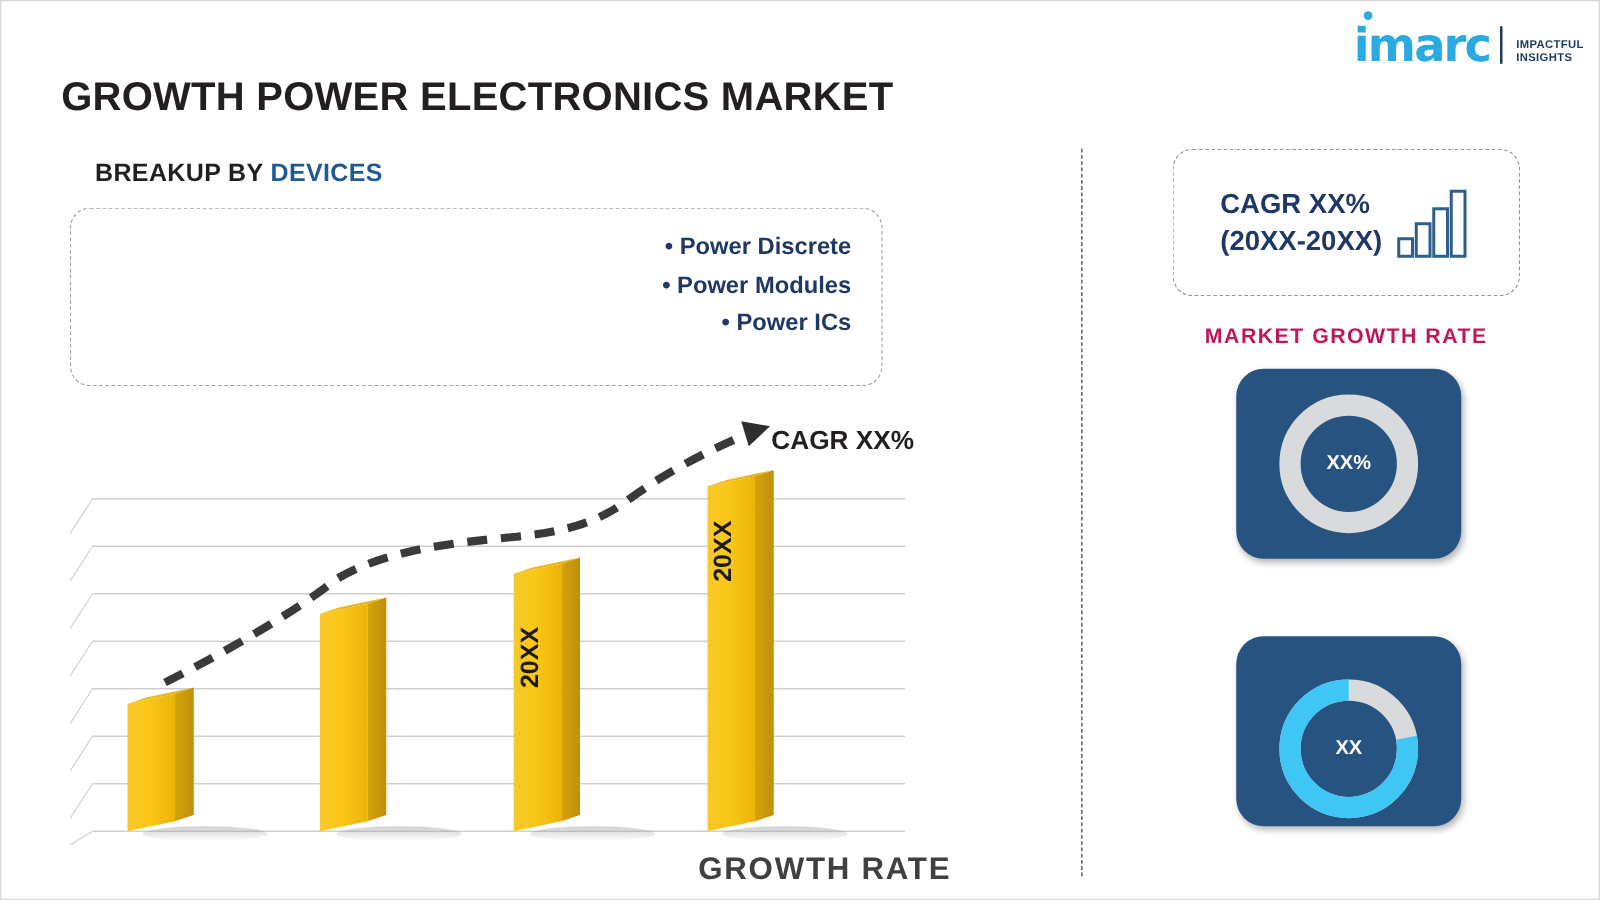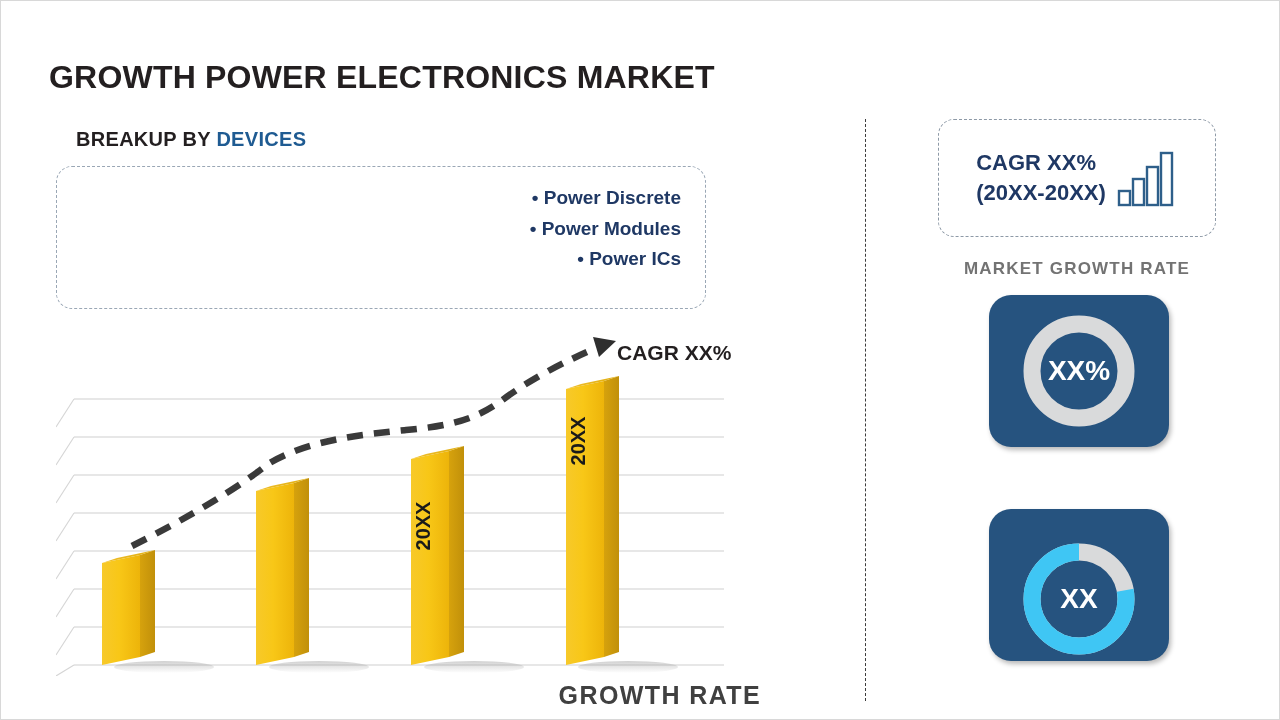--- a/index.html
+++ b/index.html
@@ -103,49 +103,60 @@
     width: 278px; height: 118px;
     border: 1.6px dashed #8d99a6;
     border-radius: 16px;
     display: flex; align-items: center; justify-content: center; gap: 10px;
   }
   #cagr-text { color: #1f3864; font-weight: 700; font-size: 22px; line-height: 30px; }
   #cagr-text div { white-space: nowrap; }
 
   .section-label {
     position: absolute; width: 392px; text-align: center;
-    font-size: 17px; font-weight: 700; color: #737373;
+    font-size: 17px; font-weight: 700; color: #be185d;
     letter-spacing: 1.2px;
   }
   #label-growth { top: 148px; }
   #label-cagr   { top: 348px; }
   #label-market { top: 563px; }
 
   .donut-card {
     position: absolute; left: 108px;
     width: 180px; height: 152px;
     border-radius: 22px;
     box-shadow: 2px 3px 5px rgba(0,0,0,.28);
     display: flex; align-items: center; justify-content: center;
   }
   #donut-card-1 { top: 184px; }
   #donut-card-2 { top: 398px; align-items: flex-end; }
   .donut-wrap { position: relative; width: 124px; height: 124px; }
   .donut-wrap svg { display: block; }
   .donut-center {
     position: absolute; inset: 0;
     display: flex; align-items: center; justify-content: center;
-    color: #ffffff; font-weight: 700; font-size: 28px;
+    color: #ffffff; font-weight: 700; font-size: 16px;
   }
 </style>
 </head>
 <body>
 
 <div id="page">
 
+  <div id="logo-area">
+    <div id="logo-word">
+      <span id="logo-dot"></span>
+      <span>imarc</span>
+    </div>
+    <div id="logo-rule"></div>
+    <div id="logo-tag">
+      <div>IMPACTFUL</div>
+      <div>INSIGHTS</div>
+    </div>
+  </div>
 
   <div id="main-title">GROWTH POWER ELECTRONICS MARKET</div>
 
   <div id="breakup-head">
     <span>BREAKUP BY </span><span class="accent">DEVICES</span>
   </div>
 
   <div id="devices-box">
     <ul id="devices-list">
       <li>Power Discrete</li>

